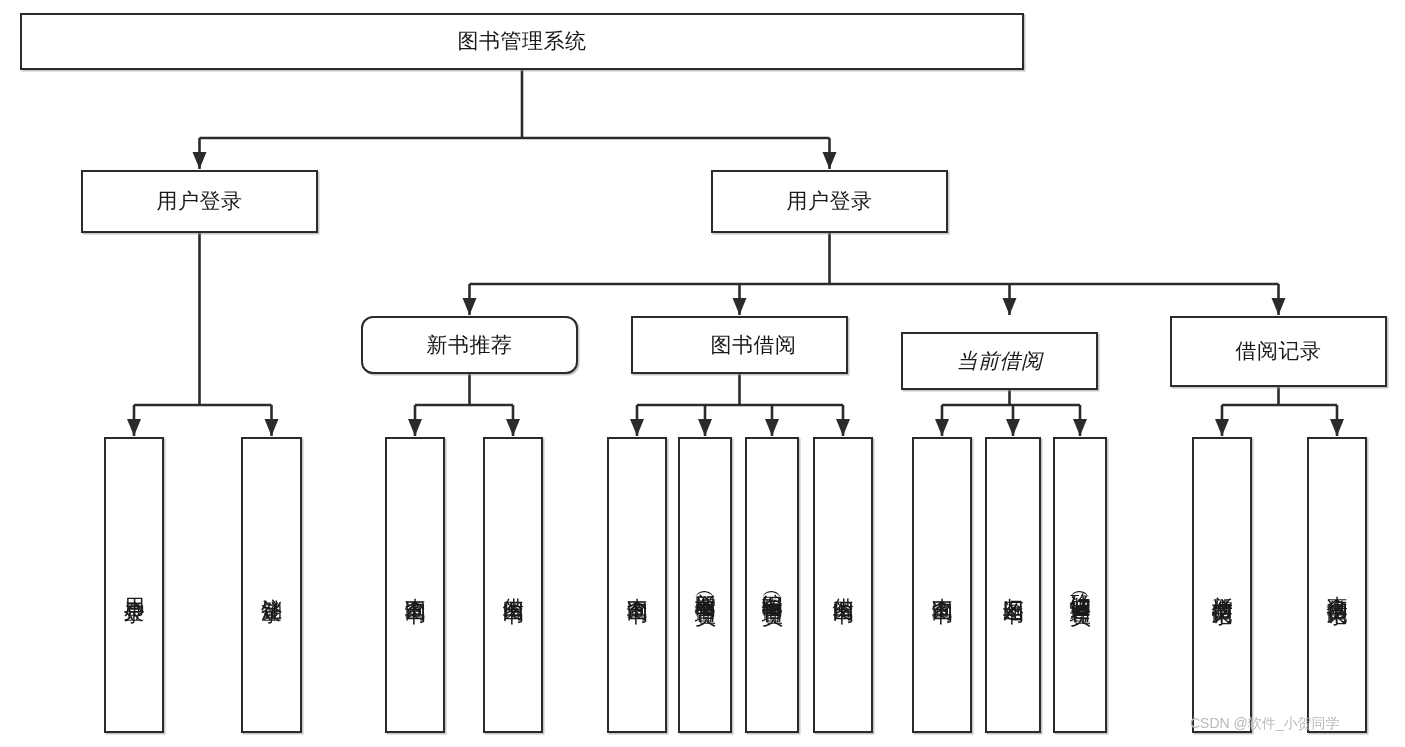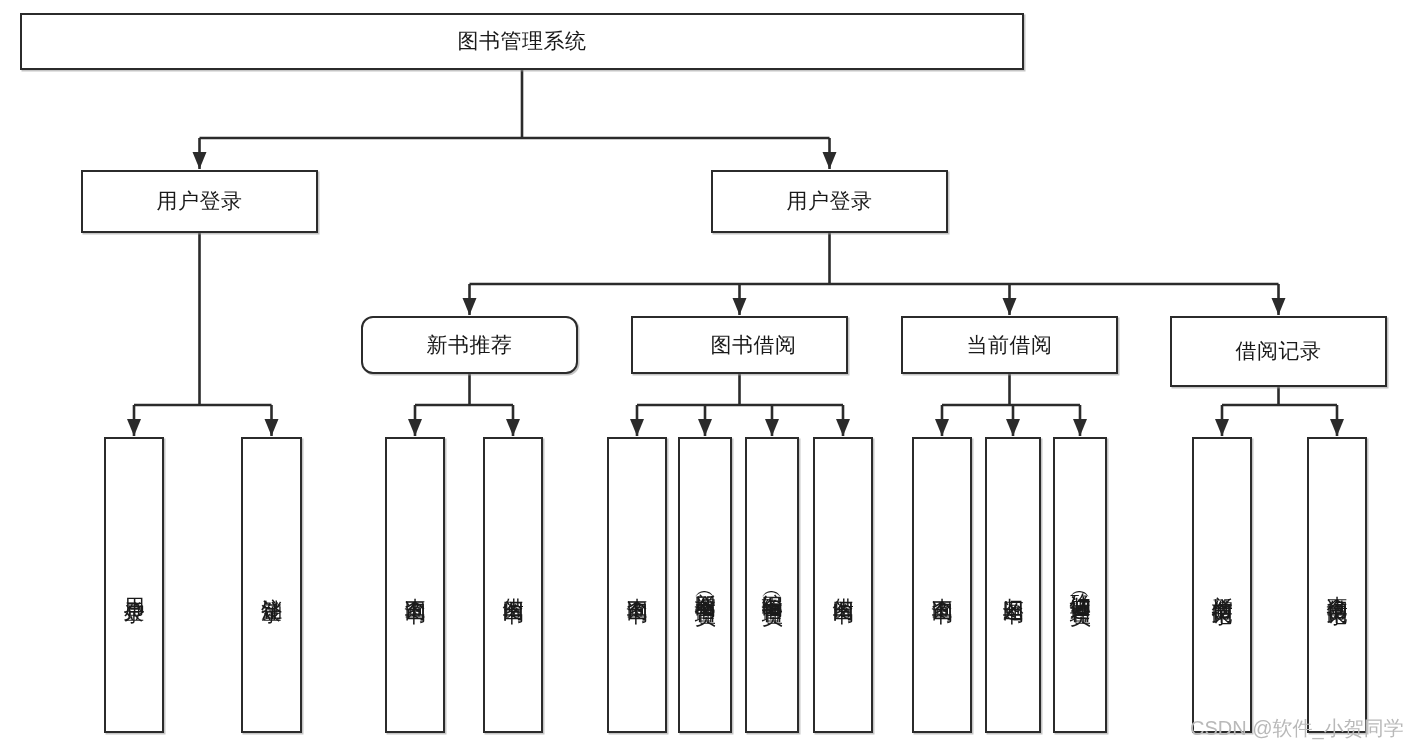--- a/index.html
+++ b/index.html
@@ -33,21 +33,21 @@
     writing-mode:vertical-rl;
     text-orientation:upright;
     font-size:21px;
     letter-spacing:2px;
     line-height:1.25;
     white-space:nowrap;
   }
   #watermark{
     position:absolute;
     color:#b9b9b9;
-    font-size:20px;
+    font-size:14px;
     white-space:nowrap;
     pointer-events:none;
   }
 </style>
 </head>
 <body>
 
 <div id="canvas">
   <svg id="edges" viewBox="0 0 1405 747" xmlns="http://www.w3.org/2000/svg">
       <line x1="522" y1="70" x2="522" y2="138" stroke="#2b2b2b" stroke-width="2.6"></line>
@@ -112,21 +112,21 @@
       </div>
       <div class="node" style="left: 711px; top: 170px; width: 237px; height: 63px;">
         <span class="lbl">用户登录</span>
       </div>
       <div class="node" style="left: 361px; top: 316px; width: 217px; height: 58px; border-radius: 12px;">
         <span class="lbl">新书推荐</span>
       </div>
       <div class="node" style="left: 631px; top: 316px; width: 217px; height: 58px; padding-left: 28px;">
         <span class="lbl">图书借阅</span>
       </div>
-      <div class="node" style="left: 901px; top: 316px; width: 217px; height: 58px;">
+      <div class="node" style="left: 901px; top: 332px; width: 197px; height: 58px; font-style: italic;">
         <span class="lbl">当前借阅</span>
       </div>
       <div class="node" style="left: 1170px; top: 316px; width: 217px; height: 71px;">
         <span class="lbl">借阅记录</span>
       </div>
       <div class="node vert" style="left: 104px; top: 437px; width: 60px; height: 296px;">
         <span class="lbl">用户登录</span>
       </div>
       <div class="node vert" style="left: 241px; top: 437px; width: 61px; height: 296px;">
         <span class="lbl">注销登录</span>

